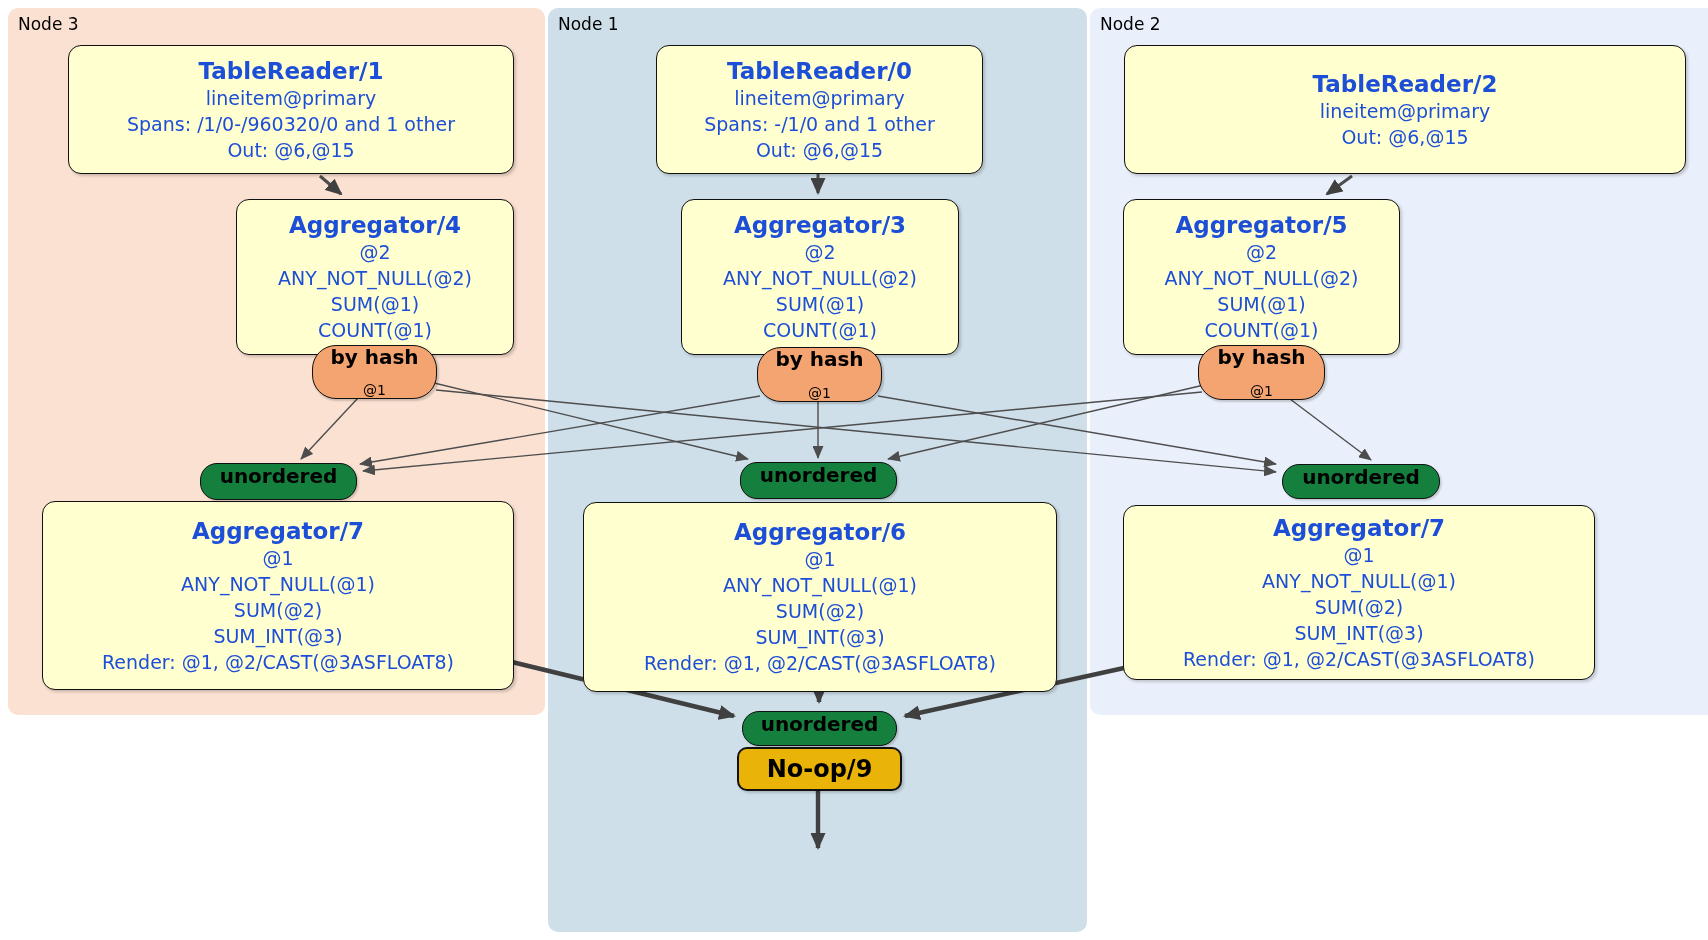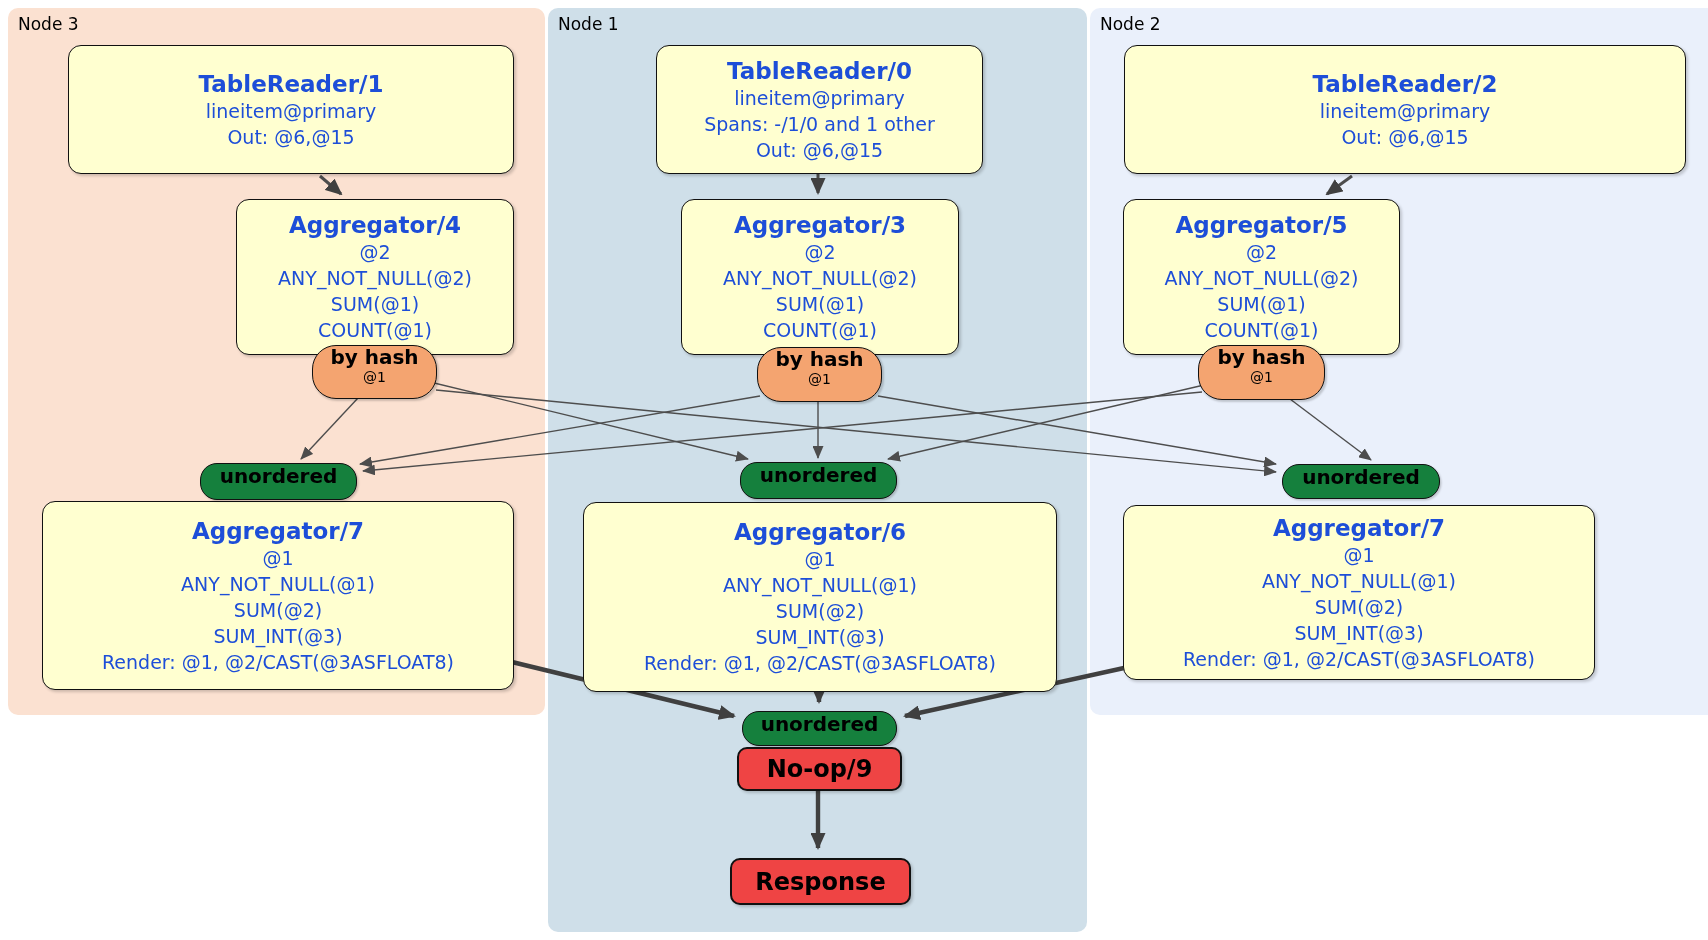--- a/index.html
+++ b/index.html
@@ -16,25 +16,25 @@
   .edge-thin{stroke:#4d4d4d;stroke-width:1.4;}
   .edge-med{stroke:#4d4d4d;stroke-width:3;}
   .edge-thick{stroke:#404040;stroke-width:4.4;}
 
   .box{position:absolute;background:#ffffd0;border:1.6px solid #111;border-radius:13px;
        display:flex;flex-direction:column;justify-content:center;align-items:center;
        text-align:center;color:#1d4ed8;box-shadow:2px 2px 3px rgba(0,0,0,0.18);}
   .box .title{font-weight:bold;font-size:23px;line-height:28px;white-space:nowrap;}
   .box .line{font-size:19px;line-height:26px;white-space:nowrap;}
 
-  .minibox{position:absolute;background:#ef4444;border:2.2px solid #111;border-radius:10px;
+  .minibox{position:absolute;background:#eab308;border:2.2px solid #111;border-radius:10px;
        display:flex;justify-content:center;align-items:center;font-weight:bold;font-size:24px;
        color:#000;box-shadow:2px 2px 3px rgba(0,0,0,0.18);}
 
-  .pill{position:absolute;display:flex;flex-direction:column;justify-content:flex-start;align-items:center;
+  .pill{position:absolute;display:flex;flex-direction:column;justify-content:space-between;align-items:center;
        border:1.8px solid #111;color:#000;box-shadow:1.5px 1.5px 2px rgba(0,0,0,0.18);}
   .pill.hash{background:#f4a470;border-radius:24px;}
   .pill.hash .plabel{font-weight:bold;font-size:20px;line-height:23px;}
   .pill.hash .pdetail{font-size:14px;line-height:16px;}
   .pill.sync{background:#15803d;border-radius:17px;font-weight:bold;font-size:20px;}
 </style>
 </head>
 <body>
 
 <div class="canvas">
@@ -81,20 +81,21 @@
       <line class="edge-thick" x1="512" y1="662" x2="734" y2="716" marker-end="url(#athick)"></line>
       <line class="edge-thick" x1="819" y1="692" x2="819" y2="702" marker-end="url(#athick)"></line>
       <line class="edge-thick" x1="1124" y1="668" x2="905" y2="716" marker-end="url(#athick)"></line>
       <line class="edge-thick" x1="818" y1="789" x2="818" y2="848" marker-end="url(#athick)"></line>
     </g>
   </svg>
 
   <div class="box" style="left:68px;top:45px;width:444px;height:127px">
     <div class="title">TableReader/1</div>
     <div class="line">lineitem@primary</div>
+    <div class="line">Spans: /1/0-/960320/0 and 1 other</div>
     <div class="line">Out: @6,@15</div>
   </div>
 
   <div class="box" style="left:236px;top:199px;width:276px;height:154px">
     <div class="title">Aggregator/4</div>
     <div class="line">@2</div>
     <div class="line">ANY_NOT_NULL(@2)</div>
     <div class="line">SUM(@1)</div>
     <div class="line">COUNT(@1)</div>
   </div>
@@ -177,17 +178,14 @@
   <div class="pill sync" style="left:1282px;top:464px;width:156px;height:33px">
     <span>unordered</span>
   </div>
   <div class="pill sync" style="left:742px;top:711px;width:153px;height:33px">
     <span>unordered</span>
   </div>
 
   <div class="minibox" style="left:737px;top:747px;width:161px;height:40px">
     <span>No-op/9</span>
   </div>
-  <div class="minibox" style="left:730px;top:858px;width:177px;height:43px">
-    <span>Response</span>
-  </div>
 
 </div>
 
 </body></html>

